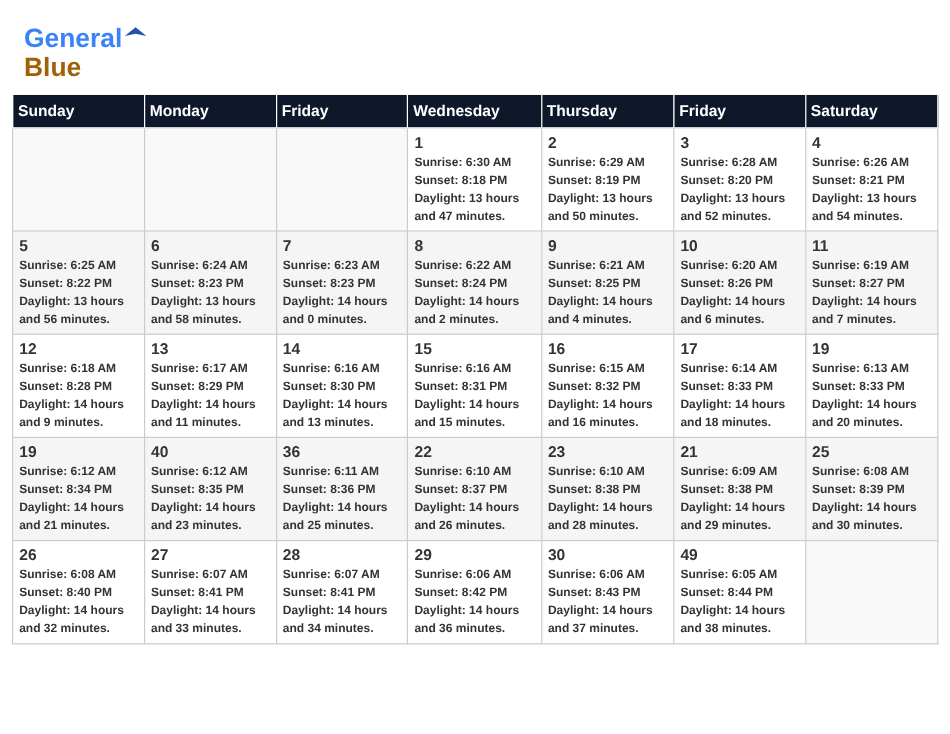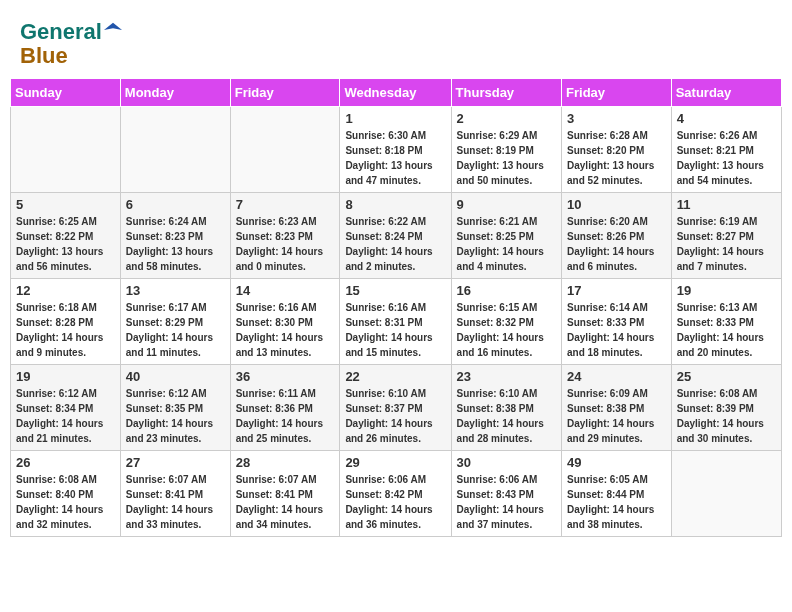--- a/index.html
+++ b/index.html
@@ -18,21 +18,21 @@
     }
     .logo {
       display: flex;
       align-items: center;
     }
     .logo-text {
       font-size: 22px;
       font-weight: bold;
       line-height: 1.1;
     }
-    .logo-general { color: #0f766e; }
+    .logo-general { color: #3b82f6; }
     .logo-blue { color: #a16207; }
     .logo-icon {
       width: 18px;
       height: 18px;
       margin-left: 2px;
     }
     .title-block {
       text-align: right;
     }
     .month-title {
@@ -44,21 +44,21 @@
     .location {
       font-size: 14px;
       color: #555;
     }
     .calendar {
       width: 100%;
       border-collapse: collapse;
       margin-top: 5px;
     }
     .calendar th {
-      background-color: #d946ef;
+      background-color: #0f172a;
       color: #fff;
       font-size: 13px;
       font-weight: bold;
       padding: 6px 4px;
       text-align: left;
       border: 1px solid #fff;
       margin-top: 48px;
     }
     .calendar td {
       border: 1px solid #ccc;
@@ -221,21 +221,21 @@
         </td>
         <td>
           <span class="day-num">22</span>
           <div class="day-info">Sunrise: 6:10 AM<br>Sunset: 8:37 PM<br>Daylight: 14 hours<br>and 26 minutes.</div>
         </td>
         <td>
           <span class="day-num">23</span>
           <div class="day-info">Sunrise: 6:10 AM<br>Sunset: 8:38 PM<br>Daylight: 14 hours<br>and 28 minutes.</div>
         </td>
         <td>
-          <span class="day-num">24</span>
+          <span class="day-num">21</span>
           <div class="day-info">Sunrise: 6:09 AM<br>Sunset: 8:38 PM<br>Daylight: 14 hours<br>and 29 minutes.</div>
         </td>
         <td>
           <span class="day-num">25</span>
           <div class="day-info">Sunrise: 6:08 AM<br>Sunset: 8:39 PM<br>Daylight: 14 hours<br>and 30 minutes.</div>
         </td>
       </tr>
       <tr>
         <td>
           <span class="day-num">26</span>

